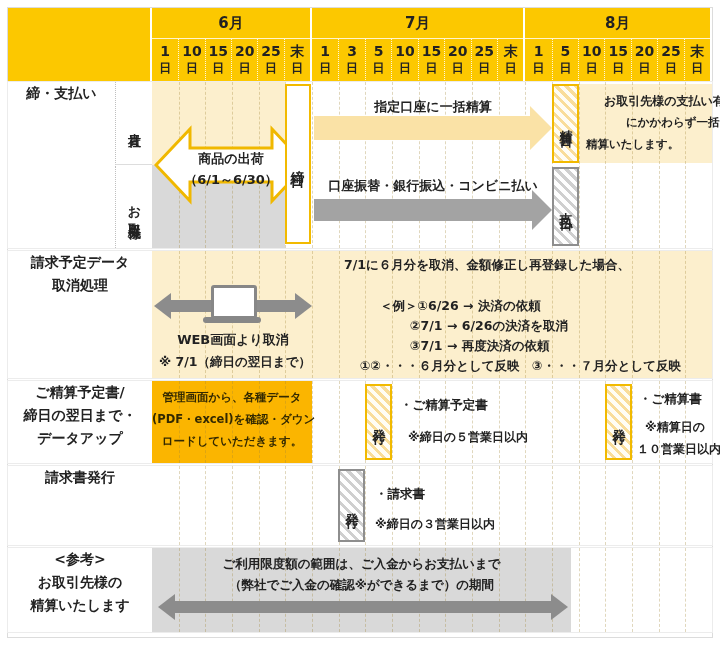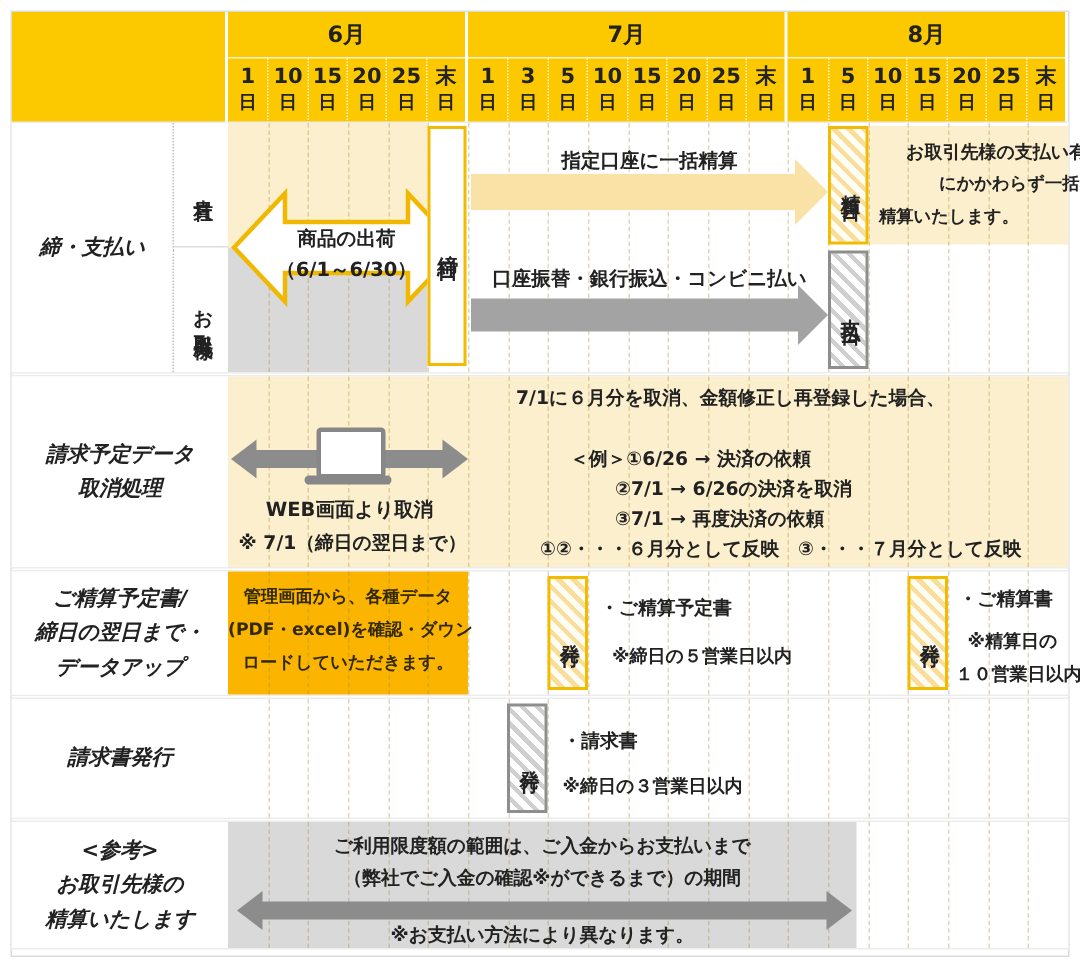--- a/index.html
+++ b/index.html
@@ -14,21 +14,21 @@
           border-bottom:1px solid rgba(255,255,255,.8);}
   .drow{display:flex;height:43px;}
   .dcell{text-align:center;padding-top:4px;box-sizing:border-box;}
   .dcell.sep{border-left:1px dotted rgba(255,255,255,.85);}
   .dnum{font-size:14px;font-weight:bold;line-height:17px;}
   .dsuf{font-size:12px;font-weight:bold;line-height:16px;}
   
   .row{position:absolute;left:0;width:704px;background:#fff;outline:1px solid #ECECEC;}
   .rcontent{position:absolute;inset:0;}
   .rlabel{position:absolute;top:0;bottom:0;left:0;display:flex;flex-direction:column;
-          align-items:center;justify-content:center;background:#fff;z-index:6;font-style:italic;}
+          align-items:center;justify-content:flex-start;background:#fff;z-index:6;}
   .rl{font-size:14px;font-weight:bold;line-height:23px;white-space:nowrap;}
   .vline{position:absolute;top:0;bottom:0;width:0;border-left:1px dashed rgba(160,135,55,.33);pointer-events:none;z-index:1;}
   .fill{position:absolute;}
   .t{position:absolute;font-weight:bold;white-space:nowrap;z-index:4;}
   .c{text-align:center;}
   .vbox{position:absolute;display:flex;align-items:center;justify-content:center;
         writing-mode:vertical-rl;text-orientation:upright;font-weight:bold;font-size:13px;
         letter-spacing:3px;box-sizing:border-box;z-index:4;background:#fff;}
   .hatch-y{background:repeating-linear-gradient(45deg,#FFFDF4 0 4px,#F9DD9A 4px 7px);border:2px solid #F2BA00;}
   .hatch-g{background:repeating-linear-gradient(45deg,#FEFEFE 0 4px,#CFCFCF 4px 7px);border:2px solid #8E8E8E;}
@@ -340,21 +340,20 @@
     <div class="row" style="top:540px;height:84px;">
       <div class="rcontent">
         <div class="fill" style="left:144px;top:0;width:419px;height:84px;background:#D9D9D9;"></div>
         <div class="t c" style="left:144px;width:419px;top:8px;font-size:12.5px;">ご利用限度額の範囲は、ご入金からお支払いまで</div>
         <div class="t c" style="left:144px;width:419px;top:29px;font-size:12.5px;">（弊社でご入金の確認※ができるまで）の期間</div>
         <div class="darr" style="left:150px;top:46px;width:410px;height:26px;">
           <div class="bar" style="left:15px;right:15px;"></div>
           <div class="hl"></div>
           <div class="hr"></div>
         </div>
-        <div class="t c" style="left:144px;width:419px;top:67px;font-size:12.5px;">※お支払い方法により異なります。</div>
       <div class="vline" style="left: 170.667px;"></div>
           <div class="vline" style="left: 197.333px;"></div>
           <div class="vline" style="left: 224px;"></div>
           <div class="vline" style="left: 250.667px;"></div>
           <div class="vline" style="left: 277.333px;"></div>
           <div class="vline" style="left: 304px;"></div>
           <div class="vline" style="left: 330.667px;"></div>
           <div class="vline" style="left: 357.333px;"></div>
           <div class="vline" style="left: 384px;"></div>
           <div class="vline" style="left: 410.667px;"></div>

